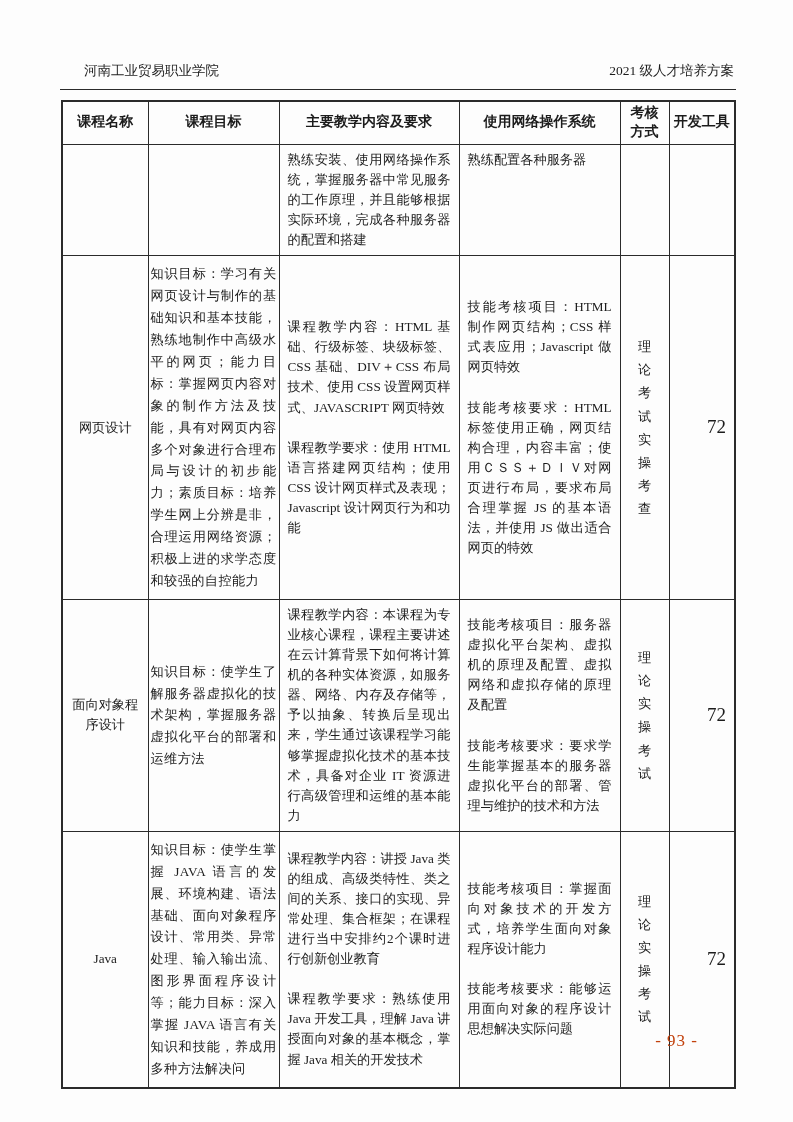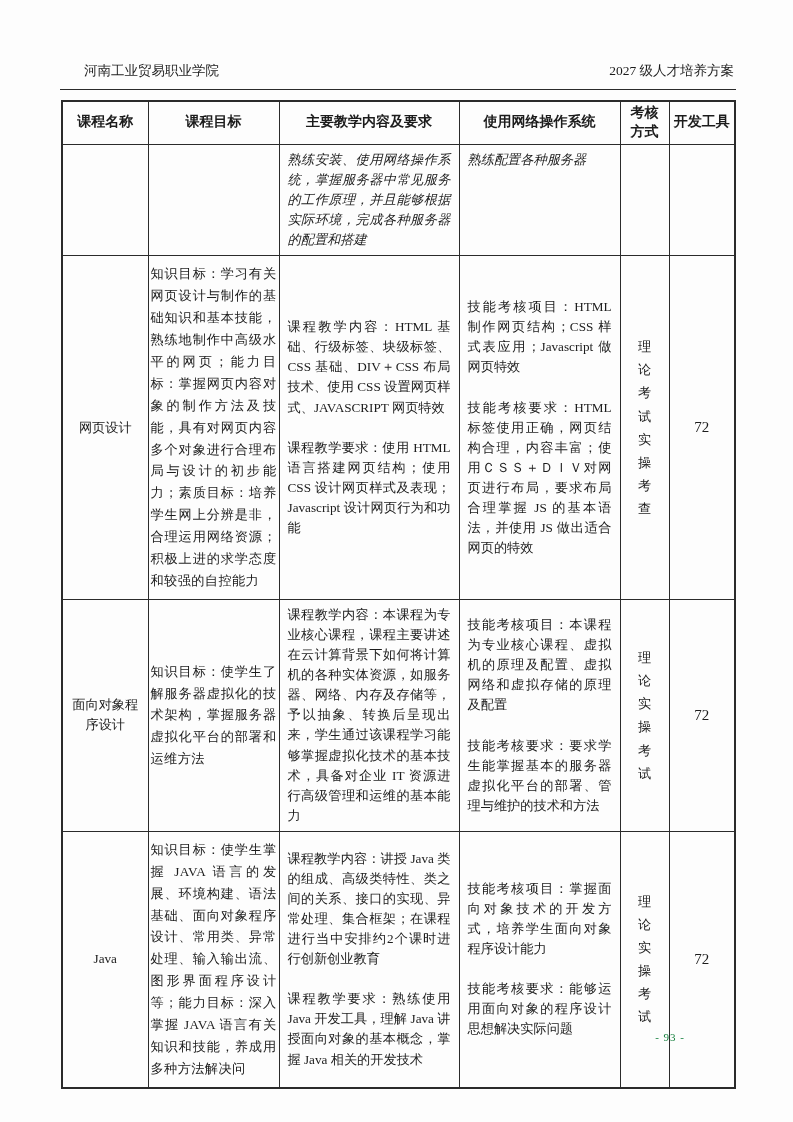--- a/index.html
+++ b/index.html
@@ -40,47 +40,47 @@
     height: 40px;
     line-height: 1.35;
     padding: 2px 4px;
   }
   .course-table td {
     font-size: 13.2px;
     line-height: 1.52;
     padding: 5px 8px;
     vertical-align: middle;
   }
-  tr.row-cont { height: 92px; font-style: italic; }
+  tr.row-cont { height: 92px; }
   tr.row-cont td { vertical-align: top; }
   tr.row-web  { height: 344px; }
   tr.row-virt { height: 214px; }
   tr.row-java { height: 236px; }
   td.cell-name   { text-align: center; padding: 4px 6px; }
   td.cell-obj    { text-align: justify; line-height: 1.66; padding: 7px 2px; letter-spacing: 0.4px; }
   td.cell-content, td.cell-assess {
     text-align: justify;
     white-space: pre-wrap;
   }
   td.cell-method { text-align: center; line-height: 1.75; padding: 2px 15px; margin-left: 25px; }
-  td.cell-hours  { text-align: center; font-size: 15px; }
+  td.cell-hours  { text-align: right; font-size: 19px; }
   .page-footer {
     position: absolute;
-    top: 1031px; right: 108px;
-    font-size: 11px;
+    top: 1031px; right: 95px;
+    font-size: 17px;
     letter-spacing: 1px;
-    color: #15803d;
+    color: #c2410c;
   }
 </style>
 </head>
 <body>
 
 <div class="page-header">
   <span>河南工业贸易职业学院</span>
-  <span>2027 级人才培养方案</span>
+  <span>2021 级人才培养方案</span>
 </div>
 
 <table class="course-table">
   <colgroup>
     <col style="width:86px">
       <col style="width:131px">
       <col style="width:180px">
     <col style="width:161px">
       <col style="width:49px">
       <col style="width:66px">
@@ -113,21 +113,21 @@
       <td class="cell-assess">技能考核项目：HTML 制作网页结构；CSS 样式表应用；Javascript 做网页特效
 
 技能考核要求：HTML 标签使用正确，网页结构合理，内容丰富；使用ＣＳＳ＋ＤＩＶ对网页进行布局，要求布局合理掌握 JS 的基本语法，并使用 JS 做出适合网页的特效</td>
       <td class="cell-method">理论考试实操考查</td>
       <td class="cell-hours">72</td>
     </tr>
     <tr class="row-virt">
       <td class="cell-name">面向对象程序设计</td>
       <td class="cell-obj">知识目标：使学生了解服务器虚拟化的技术架构，掌握服务器虚拟化平台的部署和运维方法</td>
       <td class="cell-content">课程教学内容：本课程为专业核心课程，课程主要讲述在云计算背景下如何将计算机的各种实体资源，如服务器、网络、内存及存储等，予以抽象、转换后呈现出来，学生通过该课程学习能够掌握虚拟化技术的基本技术，具备对企业 IT 资源进行高级管理和运维的基本能力</td>
-      <td class="cell-assess">技能考核项目：本课程为专业核心课程、虚拟机的原理及配置、虚拟网络和虚拟存储的原理及配置
+      <td class="cell-assess">技能考核项目：服务器虚拟化平台架构、虚拟机的原理及配置、虚拟网络和虚拟存储的原理及配置
 
 技能考核要求：要求学生能掌握基本的服务器虚拟化平台的部署、管理与维护的技术和方法</td>
       <td class="cell-method">理论实操考试</td>
       <td class="cell-hours">72</td>
     </tr>
     <tr class="row-java">
       <td class="cell-name">Java</td>
       <td class="cell-obj">知识目标：使学生掌握 JAVA 语言的发展、环境构建、语法基础、面向对象程序设计、常用类、异常处理、输入输出流、图形界面程序设计等；能力目标：深入掌握 JAVA 语言有关知识和技能，养成用多种方法解决问</td>
       <td class="cell-content">课程教学内容：讲授 Java 类的组成、高级类特性、类之间的关系、接口的实现、异常处理、集合框架；在课程进行当中安排约2个课时进行创新创业教育
 

